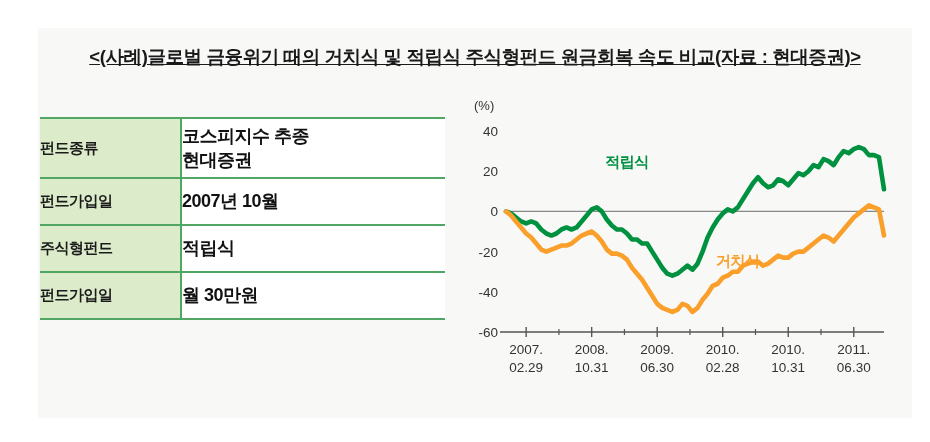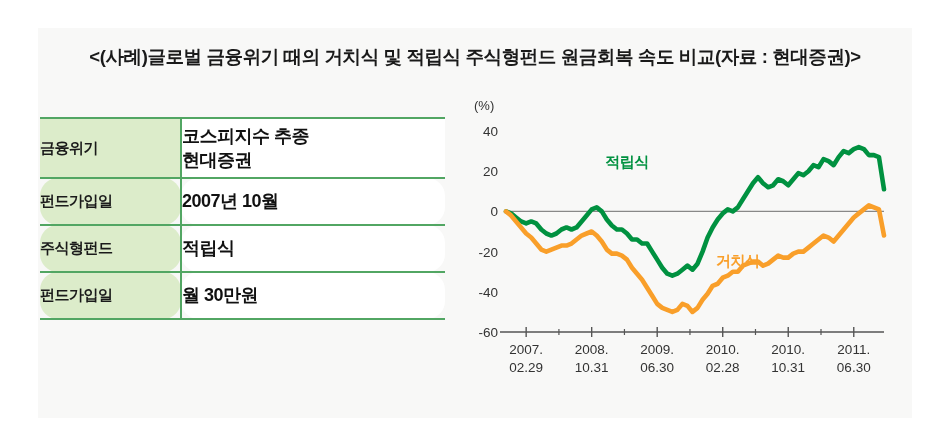--- a/index.html
+++ b/index.html
@@ -35,20 +35,21 @@
     left: 38px;
     top: 46px;
     width: 874px;
     text-align: center;
     font-size: 18.5px;
     font-weight: bold;
     color: #1a1a1a;
     letter-spacing: -0.4px;
     white-space: nowrap;
     line-height: 1.2;
+    text-decoration: underline;
   }
   
   #info-table {
     position: absolute;
     left: 40px;
     top: 117px;
     width: 405px;
     border-collapse: collapse;
     table-layout: fixed;
   }
@@ -72,21 +73,21 @@
   }
   td.value-cell {
     background: #ffffff;
     font-size: 18px;
     font-weight: bold;
     color: #111111;
     letter-spacing: -0.5px;
     line-height: 1.35;
   }
   tr.row-tall td { height: 58px; }
-  tr.row-std  td { height: 45px; border-radius: 18px; }
+  tr.row-std  td { height: 45px; }
 
   
   #chart-area {
     position: absolute;
     left: 462px;
     top: 96px;
     width: 430px;
     height: 295px;
   }
   #chart-svg {
@@ -114,21 +115,21 @@
 
 <div id="figure-root">
 
   <div id="figure-panel"></div>
 
   <div id="chart-title">&lt;(사례)글로벌 금융위기 때의 거치식 및 적립식 주식형펀드 원금회복 속도 비교(자료 : 현대증권)&gt;</div>
 
   <table id="info-table">
     <tbody>
       <tr class="row-tall">
-        <td class="label-cell">금융위기</td>
+        <td class="label-cell">펀드종류</td>
         <td class="value-cell">
           <div>코스피지수 추종</div>
           <div>현대증권</div>
         </td>
       </tr>
       <tr class="row-std">
         <td class="label-cell">펀드가입일</td>
         <td class="value-cell">
           <div>2007년 10월</div>
         </td>

